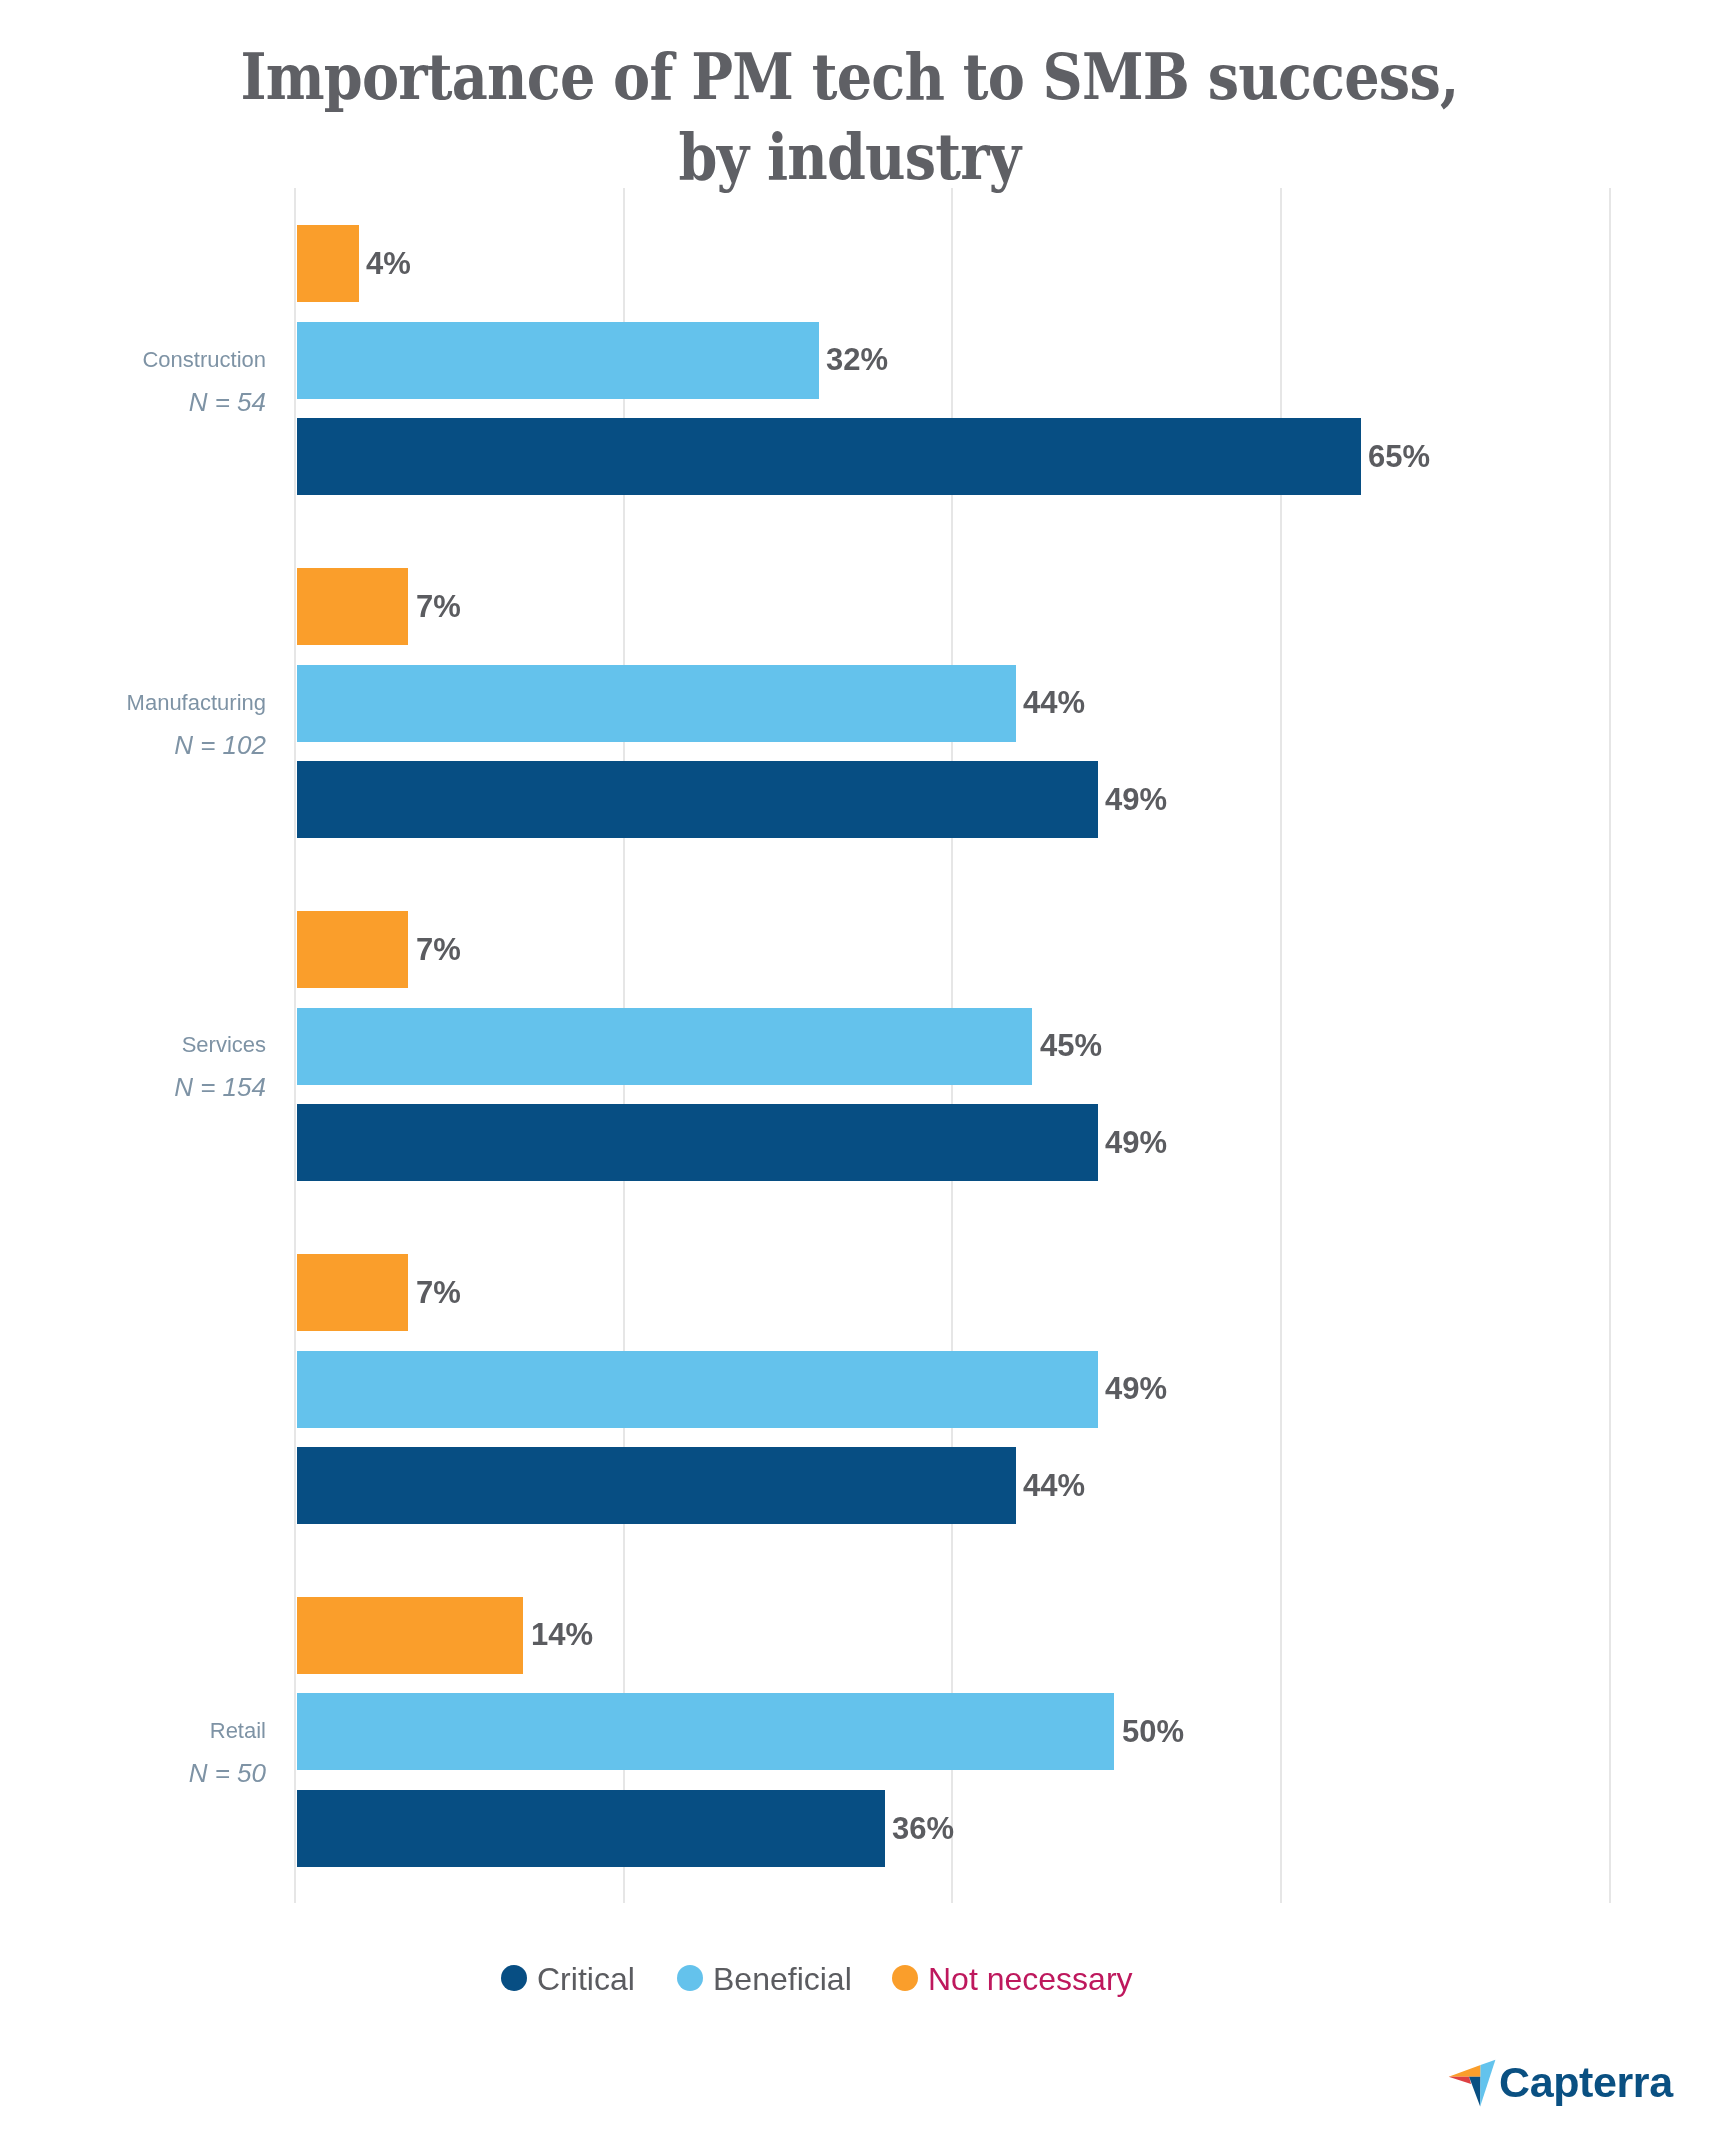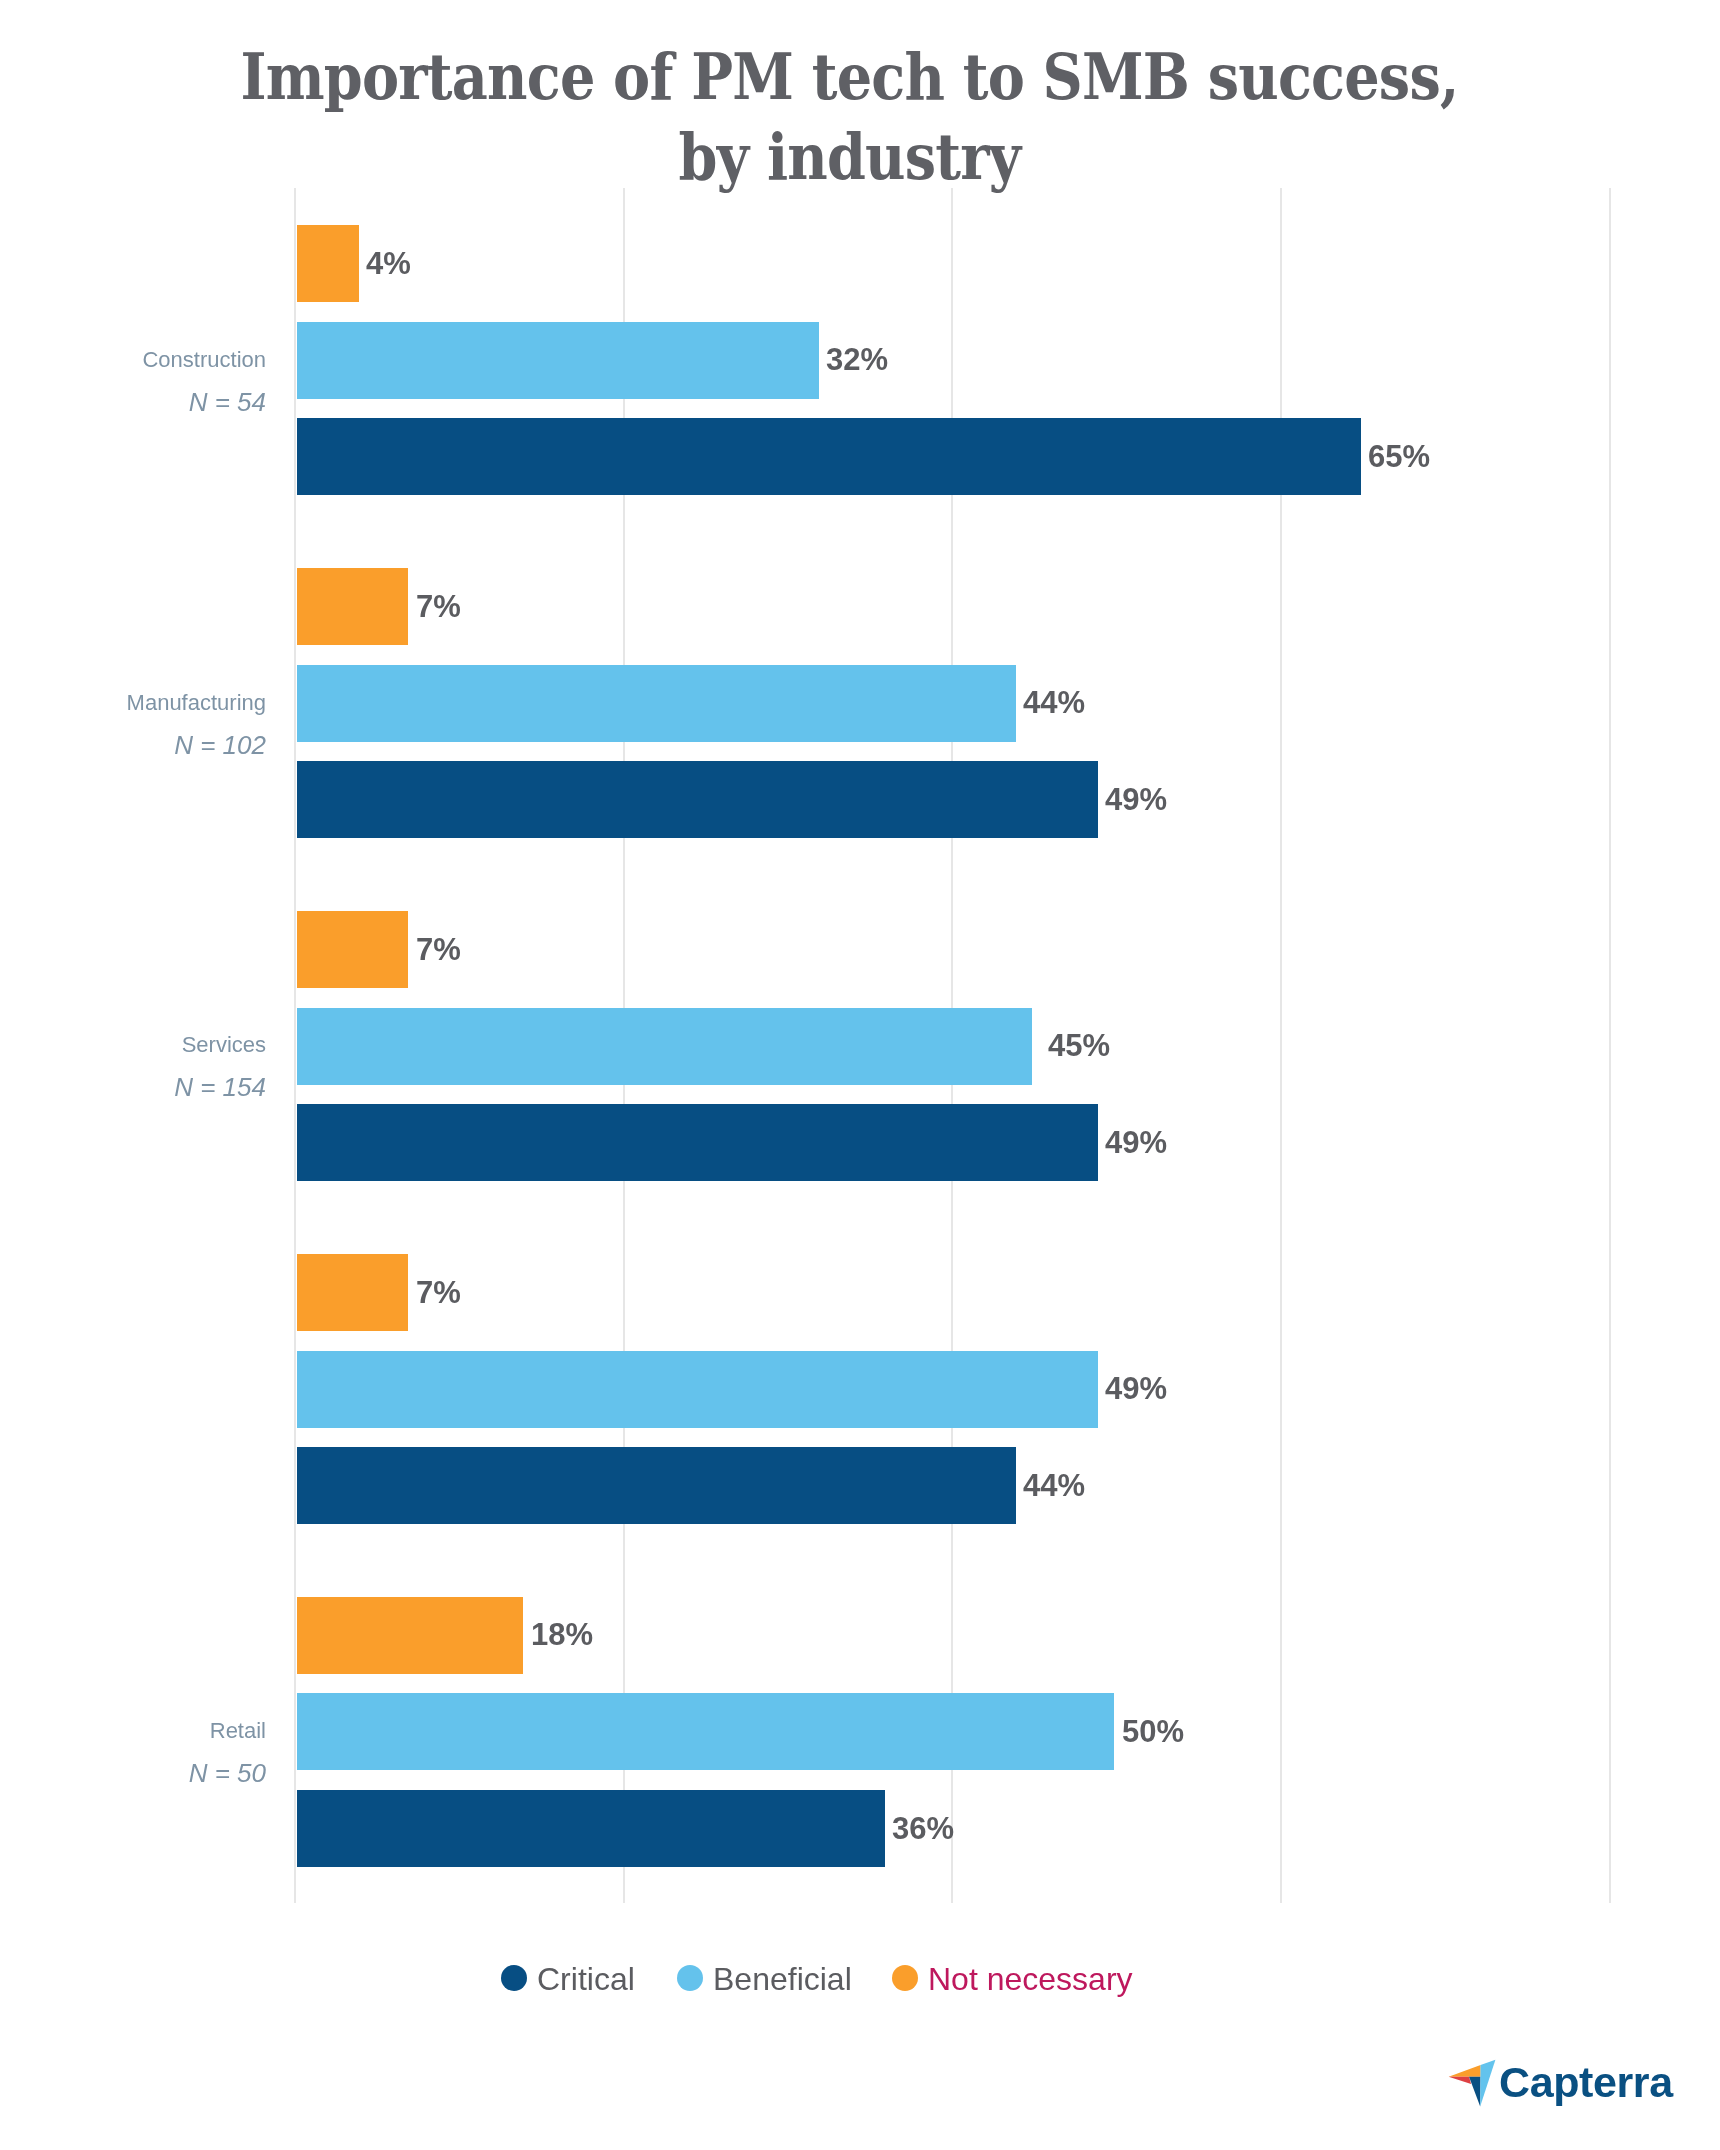--- a/index.html
+++ b/index.html
@@ -68,35 +68,35 @@
       <div class="value-label" style="color: rgb(91, 92, 96); left: 1023px; top: 687px;">44%</div>
       <div class="bar" style="left: 297px; top: 761px; width: 801px; height: 77px; background: rgb(7, 78, 131);"></div>
       <div class="value-label" style="color: rgb(91, 92, 96); left: 1105px; top: 784px;">49%</div>
       <div class="cat-label" style="color: rgb(126, 147, 165); top: 681px; text-align: right;">
         <span class="cat-name">Manufacturing</span>
         <span class="cat-sub">N = 102</span>
       </div>
       <div class="bar" style="left: 297px; top: 911px; width: 111px; height: 77px; background: rgb(250, 158, 43);"></div>
       <div class="value-label" style="color: rgb(91, 92, 96); left: 416px; top: 934px;">7%</div>
       <div class="bar" style="left: 297px; top: 1008px; width: 735px; height: 77px; background: rgb(100, 194, 236);"></div>
-      <div class="value-label" style="color: rgb(91, 92, 96); left: 1040px; top: 1030px; margin-left: 8px;">45%</div>
+      <div class="value-label" style="color: rgb(91, 92, 96); left: 1040px; top: 1030px;">45%</div>
       <div class="bar" style="left: 297px; top: 1104px; width: 801px; height: 77px; background: rgb(7, 78, 131);"></div>
       <div class="value-label" style="color: rgb(91, 92, 96); left: 1105px; top: 1127px;">49%</div>
       <div class="cat-label" style="color: rgb(126, 147, 165); top: 1023px;">
         <span class="cat-name">Services</span>
         <span class="cat-sub">N = 154</span>
       </div>
       <div class="bar" style="left: 297px; top: 1254px; width: 111px; height: 77px; background: rgb(250, 158, 43);"></div>
       <div class="value-label" style="color: rgb(91, 92, 96); left: 416px; top: 1277px;">7%</div>
       <div class="bar" style="left: 297px; top: 1351px; width: 801px; height: 77px; background: rgb(100, 194, 236);"></div>
       <div class="value-label" style="color: rgb(91, 92, 96); left: 1105px; top: 1373px;">49%</div>
       <div class="bar" style="left: 297px; top: 1447px; width: 719px; height: 77px; background: rgb(7, 78, 131);"></div>
       <div class="value-label" style="color: rgb(91, 92, 96); left: 1023px; top: 1470px;">44%</div>
       <div class="bar" style="left: 297px; top: 1597px; width: 226px; height: 77px; background: rgb(250, 158, 43);"></div>
-      <div class="value-label" style="color: rgb(91, 92, 96); left: 531px; top: 1619px;">18%</div>
+      <div class="value-label" style="color: rgb(91, 92, 96); left: 531px; top: 1619px;">14%</div>
       <div class="bar" style="left: 297px; top: 1693px; width: 817px; height: 77px; background: rgb(100, 194, 236);"></div>
       <div class="value-label" style="color: rgb(91, 92, 96); left: 1122px; top: 1716px; text-align: right;">50%</div>
       <div class="bar" style="left: 297px; top: 1790px; width: 588px; height: 77px; background: rgb(7, 78, 131);"></div>
       <div class="value-label" style="color: rgb(91, 92, 96); left: 892px; top: 1813px;">36%</div>
       <div class="cat-label" style="color: rgb(126, 147, 165); top: 1709px;">
         <span class="cat-name">Retail</span>
         <span class="cat-sub">N = 50</span>
       </div>
     </div>
 

